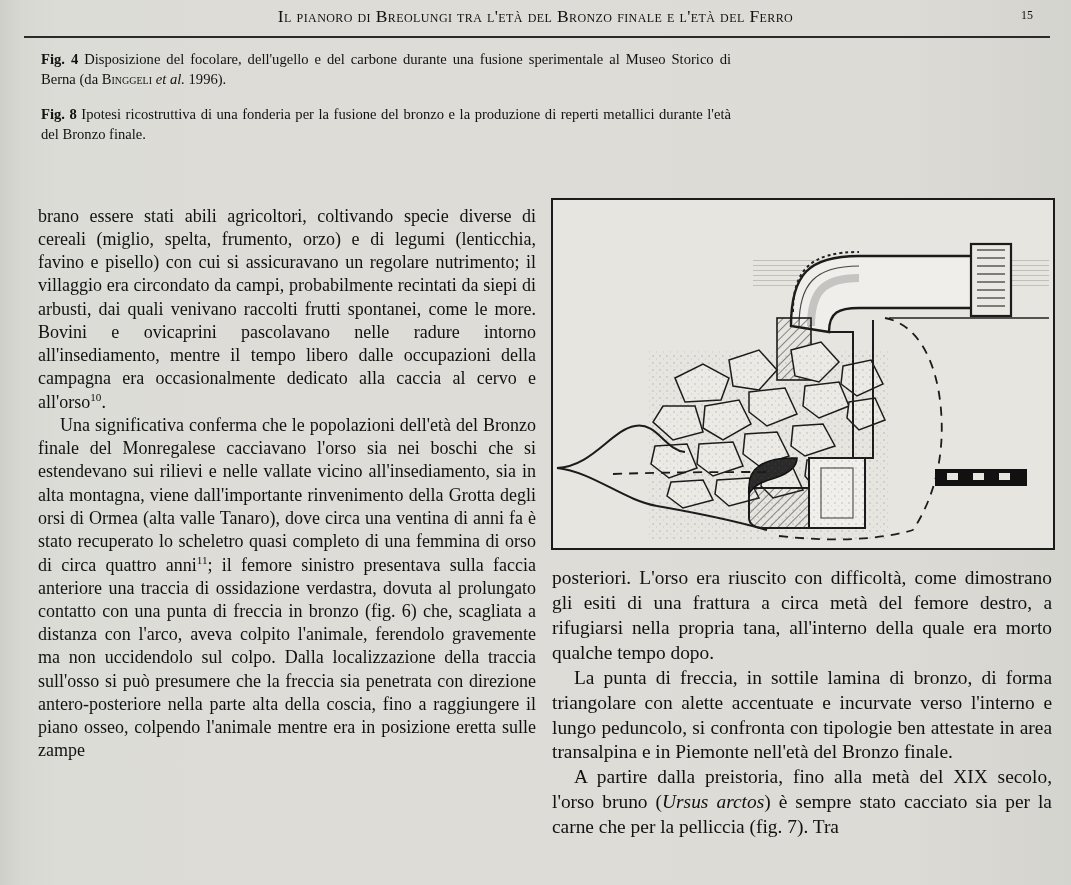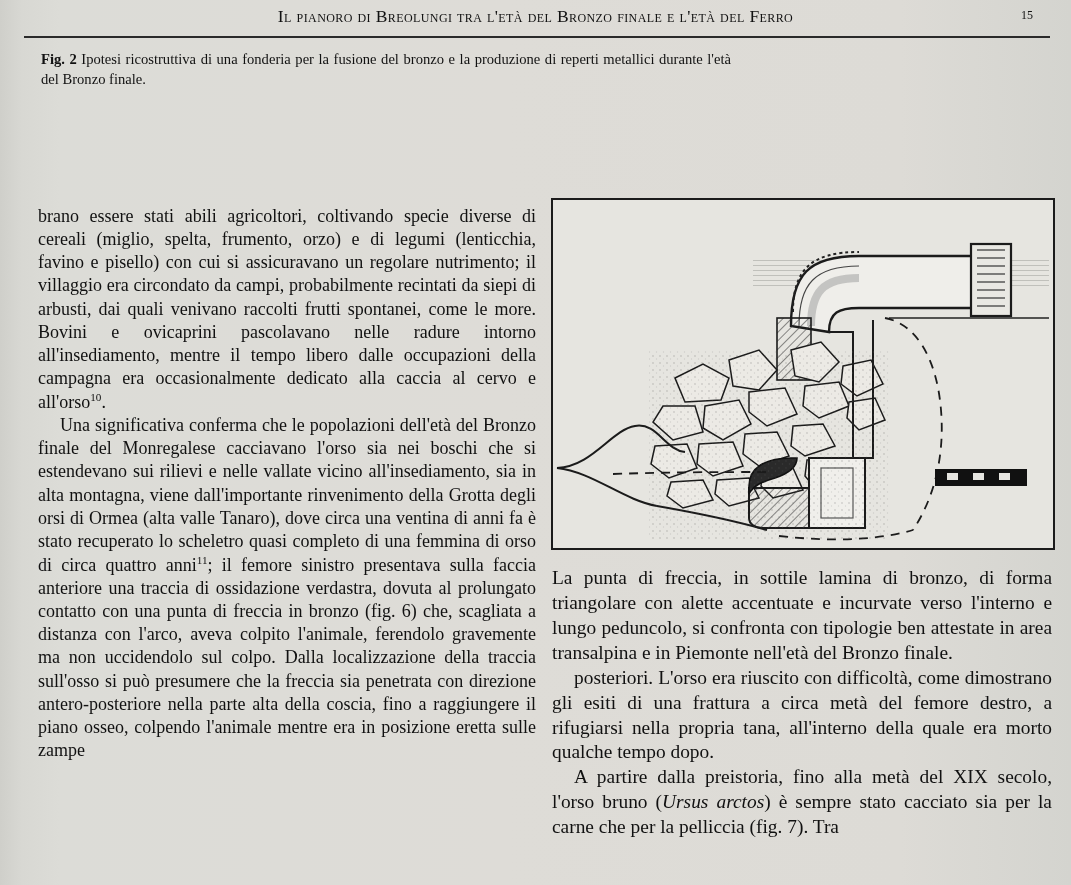--- a/index.html
+++ b/index.html
@@ -94,32 +94,35 @@
 <div class="page">
 
   <div class="header">
     <span class="header-title">Il pianoro di Breolungi tra l'età del Bronzo finale e l'età del Ferro</span>
   </div>
   <div class="page-number">15</div>
   <div class="rule"></div>
 
   <div class="captions">
     <div class="caption">
-      <span class="lbl">Fig. 2</span><span>  Ipotesi ricostruttiva di una fonderia per la fusione del bronzo e la produzione di reperti metallici durante l'età del Bronzo finale.</span>
+      <span class="lbl">Fig. 4</span><span>  Disposizione del focolare, dell'ugello e del carbone durante una fusione sperimentale al Museo Storico di Berna (da </span><span class="sc">Binggeli</span><span class="it"> et al.</span><span> 1996).</span>
+    </div>
+    <div class="caption">
+      <span class="lbl">Fig. 8</span><span>  Ipotesi ricostruttiva di una fonderia per la fusione del bronzo e la produzione di reperti metallici durante l'età del Bronzo finale.</span>
     </div>
   </div>
 
   <div class="col-left">
     <p><span>brano essere stati abili agricoltori, coltivando specie diverse di cereali (miglio, spelta, frumento, orzo) e di legumi (lenticchia, favino e pisello) con cui si assicuravano un regolare nutrimento; il villaggio era circondato da campi, probabilmente recintati da siepi di arbusti, dai quali venivano raccolti frutti spontanei, come le more. Bovini e ovicaprini pascolavano nelle radure intorno all'insediamento, mentre il tempo libero dalle occupazioni della campagna era occasionalmente dedicato alla caccia al cervo e all'orso</span><sup>10</sup>.</p>
     <p><span>Una significativa conferma che le popolazioni dell'età del Bronzo finale del Monregalese cacciavano l'orso sia nei boschi che si estendevano sui rilievi e nelle vallate vicino all'insediamento, sia in alta montagna, viene dall'importante rinvenimento della Grotta degli orsi di Ormea (alta valle Tanaro), dove circa una ventina di anni fa è stato recuperato lo scheletro quasi completo di una femmina di orso di circa quattro anni</span><sup>11</sup><span>; il femore sinistro presentava sulla faccia anteriore una traccia di ossidazione verdastra, dovuta al prolungato contatto con una punta di freccia in bronzo (fig. 6) che, scagliata a distanza con l'arco, aveva colpito l'animale, ferendolo gravemente ma non uccidendolo sul colpo. Dalla localizzazione della traccia sull'osso si può presumere che la freccia sia penetrata con direzione antero-posteriore nella parte alta della coscia, fino a raggiungere il piano osseo, colpendo l'animale mentre era in posizione eretta sulle zampe</span></p>
   </div>
 
   <div class="col-right">
+    <p>posteriori. L'orso era riuscito con difficoltà, come dimostrano gli esiti di una frattura a circa metà del femore destro, a rifugiarsi nella propria tana, all'interno della quale era morto qualche tempo dopo.</p>
     <p>La punta di freccia, in sottile lamina di bronzo, di forma triangolare con alette accentuate e incurvate verso l'interno e lungo peduncolo, si confronta con tipologie ben attestate in area transalpina e in Piemonte nell'età del Bronzo finale.</p>
-    <p>posteriori. L'orso era riuscito con difficoltà, come dimostrano gli esiti di una frattura a circa metà del femore destro, a rifugiarsi nella propria tana, all'interno della quale era morto qualche tempo dopo.</p>
     <p><span>A partire dalla preistoria, fino alla metà del XIX secolo, l'orso bruno (</span><span class="it">Ursus arctos</span><span>) è sempre stato cacciato sia per la carne che per la pelliccia (fig. 7). Tra</span></p>
   </div>
 
   <div class="figure">
     <svg width="496" height="344" viewBox="0 0 496 344">
       <defs>
         <pattern id="hatch" width="6" height="6" patternUnits="userSpaceOnUse" patternTransform="rotate(45)">
           <line x1="0" y1="0" x2="0" y2="6" stroke="#333" stroke-width="1.1"></line>
         </pattern>
         <pattern id="dots" width="7" height="7" patternUnits="userSpaceOnUse">

